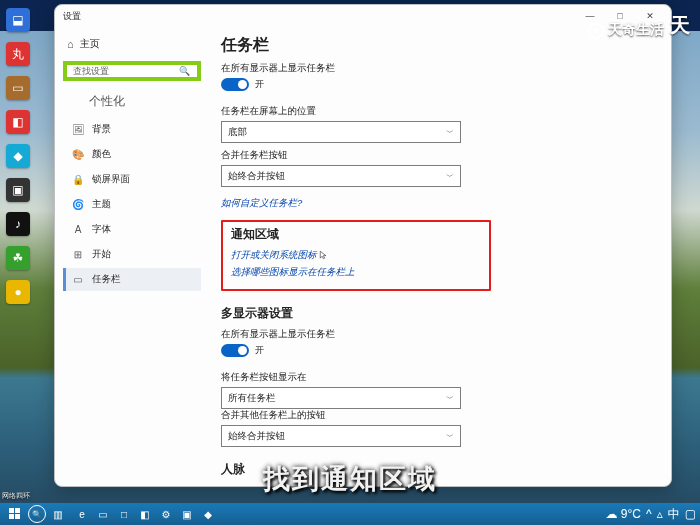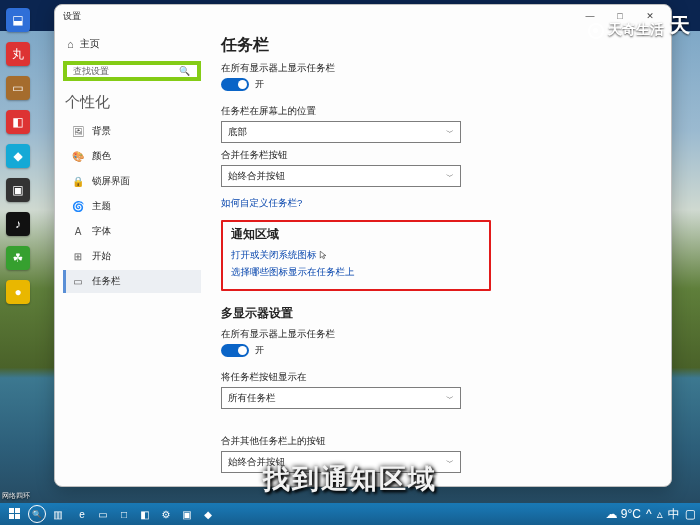--- a/index.html
+++ b/index.html
@@ -36,38 +36,38 @@
   .titlebar .ttl { font-size: 9px; color: #333; }
   .winbtns { margin-left: auto; display: flex; gap: 0; }
   .winbtn { width: 30px; height: 20px; display: flex; align-items: center; justify-content: center; font-size: 9px; color: #444; }
 
   .body { flex: 1; display: flex; min-height: 0; }
   .side { width: 150px; padding: 6px 4px 8px 8px; display: flex; flex-direction: column; gap: 6px; }
   .home { display: flex; align-items: center; gap: 6px; font-size: 10px; color: #222; padding: 4px 4px; }
   .home .hicon { font-size: 11px; color: #555; }
   .search { display: flex; align-items: center; border: 4px solid #84cc16; height: 20px; padding: 0 6px; font-size: 9px; color: #666; background: #fff; }
   .search .mag { margin-left: auto; color: #666; }
-  .cat { font-size: 15px; color: #555; margin-top: 6px; padding: 0 2px; }
+  .cat { font-size: 12px; color: #555; margin-top: 6px; padding: 0 2px; margin-left: 24px; }
   .navlist { display: flex; flex-direction: column; gap: 2px; margin-top: 2px; }
   .nav { display: flex; align-items: center; gap: 8px; padding: 5px 6px; font-size: 9.5px; color: #262626; border-left: 3px solid transparent; }
   .nav .nicon { width: 12px; text-align: center; color: #555; font-size: 10px; }
   .nav.sel { background: #eceff3; border-left-color: #5a8fd6; }
 
   .content { flex: 1; overflow-y: auto; padding: 8px 16px 8px 16px; font-size: 9.5px; }
   .h1 { font-size: 16px; font-weight: 600; margin-bottom: 4px; }
   .lbl { font-size: 9.5px; color: #222; margin-top: 6px; margin-bottom: 3px; }
   .toggle { display: inline-flex; align-items: center; gap: 6px; margin-bottom: 8px; }
   .tog { width: 28px; height: 13px; border-radius: 8px; position: relative; }
   .tog.on { background: #0a64c7; }
   .tog .knob { position: absolute; width: 9px; height: 9px; border-radius: 50%; background: #fff; top: 2px; }
   .tog.on .knob { right: 2px; }
   .togtxt { font-size: 9px; color: #222; }
   .dd { width: 240px; height: 22px; border: 1px solid #7d7d7d; background: #fff; display: flex; align-items: center; padding: 0 6px; font-size: 9.5px; color: #222; }
   .dd .chev { margin-left: auto; color: #555; font-size: 8px; }
-  .link { color: #0645ad; font-size: 9.5px; display: block; margin: 4px 0; cursor: pointer; }
+  .link { color: #0645ad; font-size: 9.5px; display: block; margin: 4px 0; cursor: pointer; font-style: italic; }
   .h2 { font-size: 12px; font-weight: 600; margin-top: 14px; margin-bottom: 6px; }
 
   .redbox { border: 2.5px solid #e21b1b; padding: 4px 8px 6px 8px; width: 270px; margin-top: 10px; border-radius: 1px; }
   .cursor { display: inline-block; width: 10px; height: 10px; vertical-align: middle; }
 
   
   .watermark { position: absolute; right: 10px; top: 12px; display: flex; align-items: flex-end; gap: 4px; color: #fff; font-size: 14px; font-weight: 700; text-shadow: 0 1px 2px rgba(0,0,0,.7); z-index: 50; }
   .watermark .disc { width: 16px; height: 16px; border: 2px solid #fff; border-radius: 50%; position: relative; }
   .watermark .disc::after { content:""; position:absolute; width:5px; height:5px; background:#fff; border-radius:50%; top:3px; left:3px; }
   .watermark .tail { font-size: 20px; font-weight: 800; margin-left: 2px; }
@@ -209,21 +209,21 @@
           </span>
         <span class="togtxt">开</span>
       </div>
 
       <div class="lbl">将任务栏按钮显示在</div>
       <div class="dd">
         <span>所有任务栏</span>
         <span class="chev">﹀</span>
       </div>
 
-      <div class="lbl" style="margin-top:26px">合并其他任务栏上的按钮</div>
+      <div class="lbl" style="margin-top:0">合并其他任务栏上的按钮</div>
       <div class="dd">
         <span>始终合并按钮</span>
         <span class="chev">﹀</span>
       </div>
 
       <div class="h2">人脉</div>
       
     </div>
   </div>
 </div>

